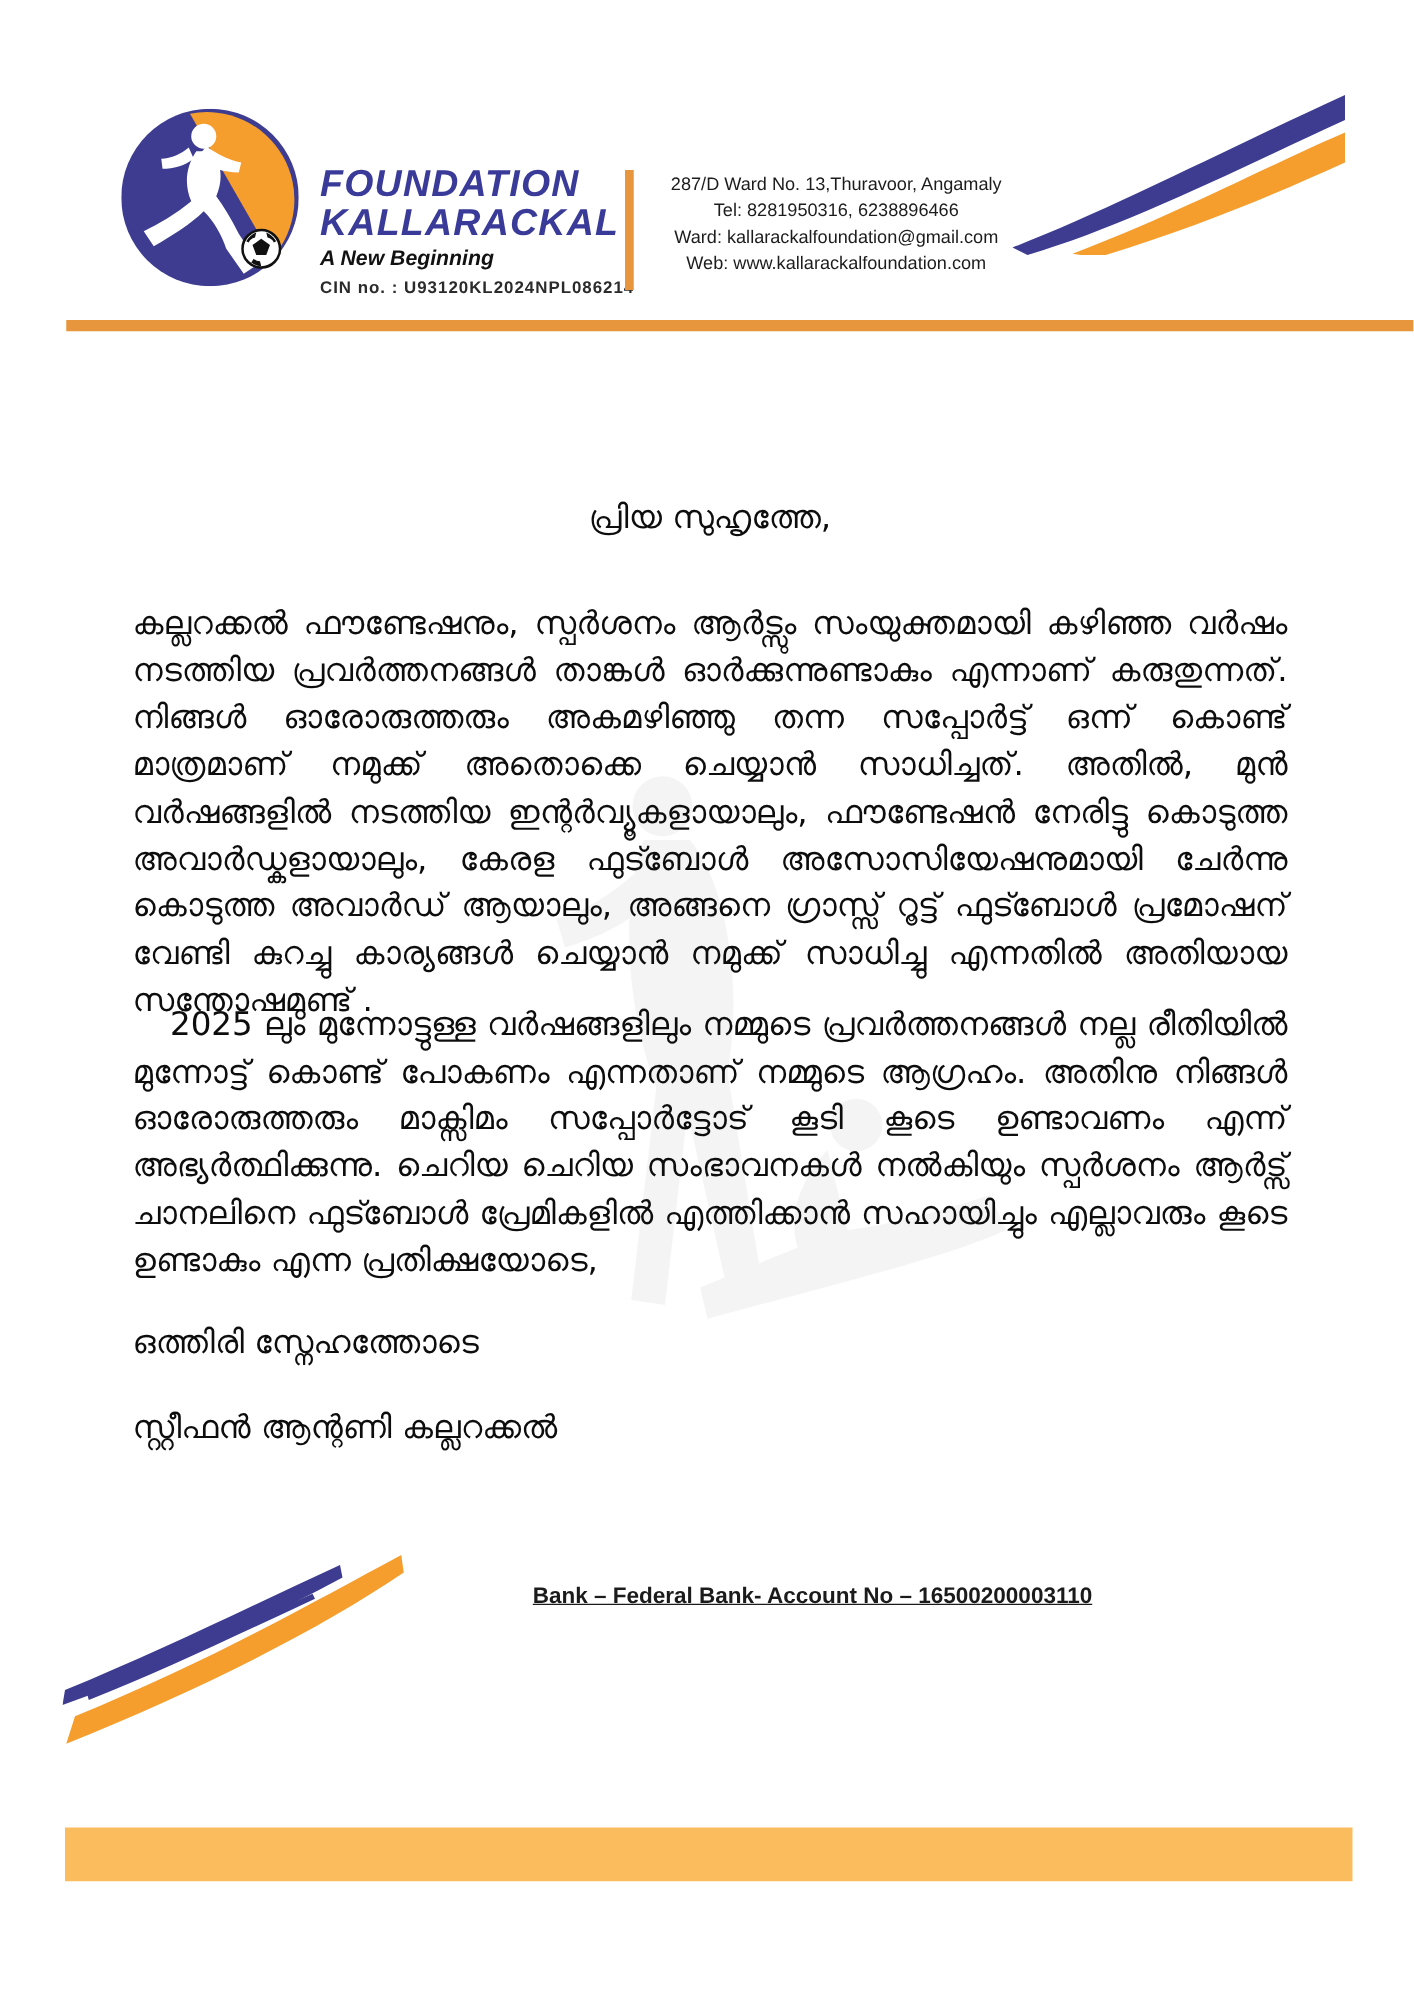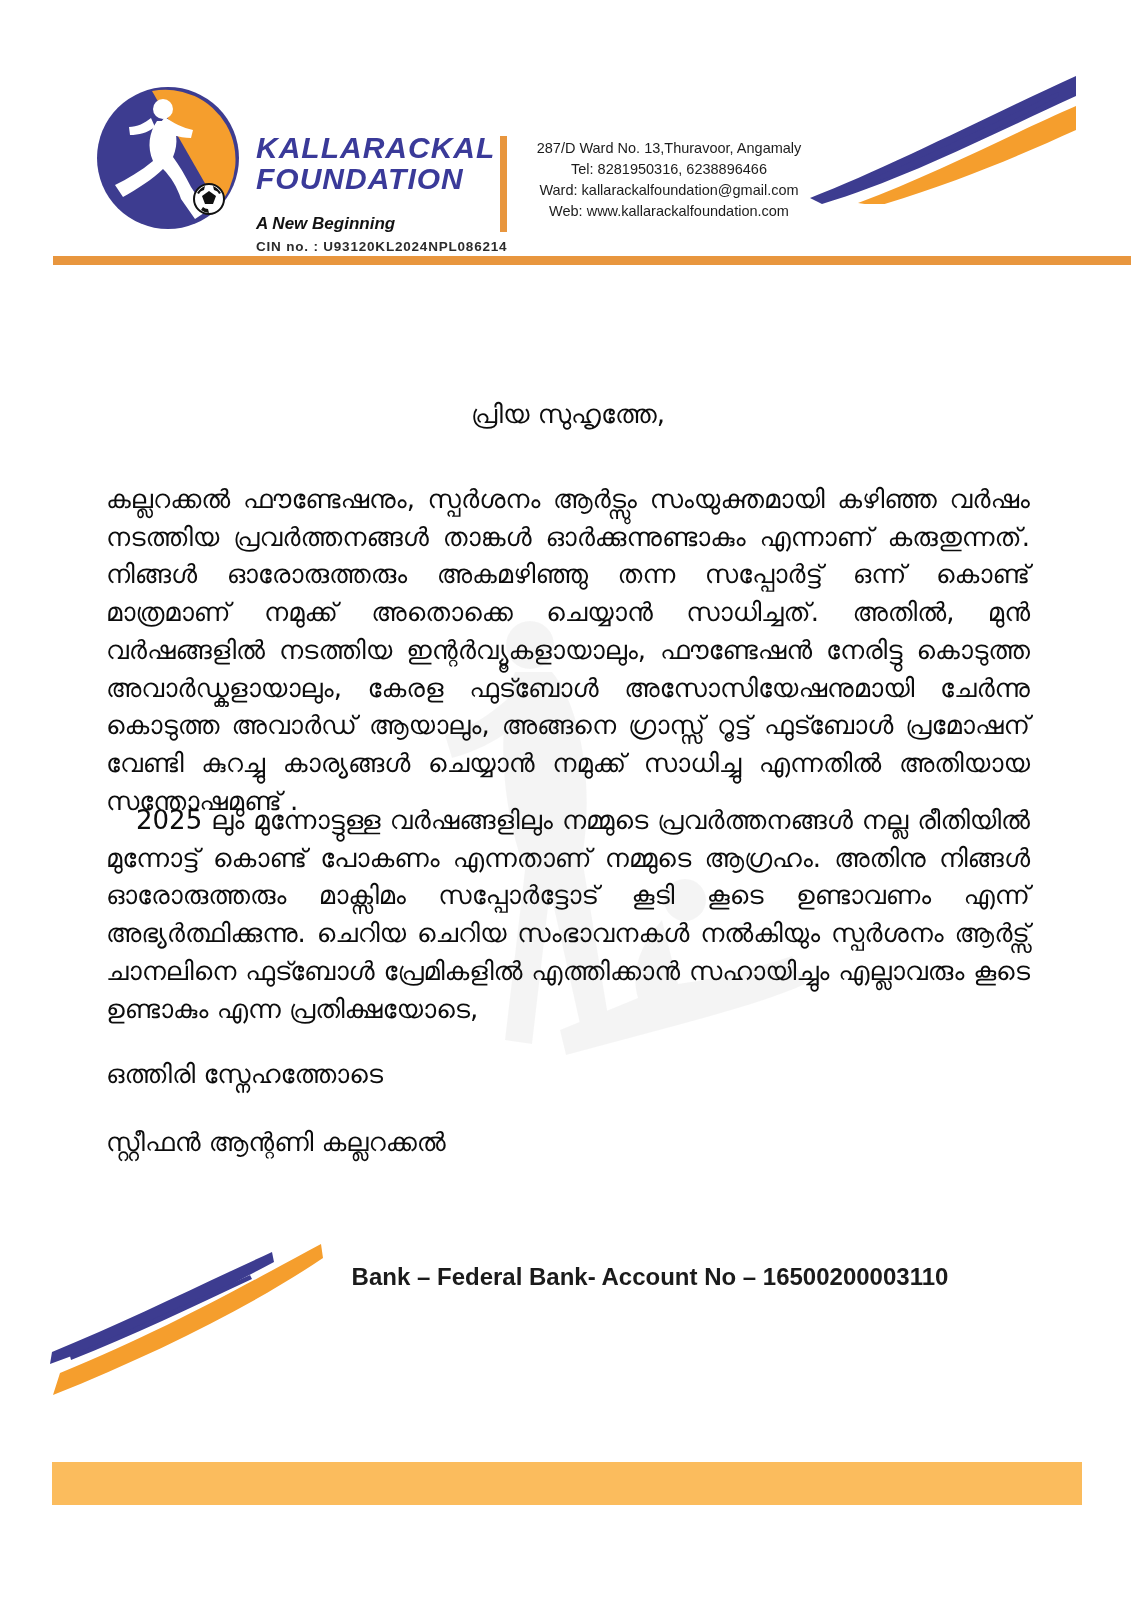--- a/index.html
+++ b/index.html
@@ -17,21 +17,21 @@
   .brand{position:absolute;left:256px;top:132px;width:250px;}
   .brand-line{
     font-family:"Liberation Sans", sans-serif;
     font-weight:700;font-style:italic;
     font-size:30px;line-height:31px;letter-spacing:1px;
     color:#3A3A99;white-space:nowrap;
   }
   .tagline{
     font-family:"Liberation Sans", sans-serif;
     font-weight:700;font-style:italic;
-    font-size:17px;color:#121212;margin-top:20px;white-space:nowrap;
+    font-size:17px;color:#121212;margin-top:3px;white-space:nowrap;
   }
   .cin{
     font-family:"Liberation Sans", sans-serif;
     font-weight:700;font-size:13.5px;letter-spacing:0.8px;
     color:#2b2b2b;margin-top:5px;white-space:nowrap;
   }
   .v-sep{position:absolute;left:500px;top:136px;width:7px;height:96px;background:#E8963E;}
   .contact{
     position:absolute;left:519px;top:138px;width:300px;
     font-family:"Liberation Sans", sans-serif;
@@ -48,21 +48,21 @@
   .salutation{top:396px;text-align:center;}
   .para1{top:481px;}
   .para2{top:802px;text-indent:30px;}
   .closing{top:1056px;text-align:left;}
   .signature{top:1124px;text-align:left;}
   
   .bank{
     position:absolute;left:180px;top:1256px;width:940px;
     text-align:center;
     font-family:"Liberation Sans", sans-serif;
-    font-weight:700;font-size:24px;line-height:41px;color:#1b1b1b;
+    font-weight:700;font-size:18px;line-height:41px;color:#1b1b1b;text-decoration:underline;
   }
   
   .swoosh-bl{position:absolute;left:50px;top:1240px;width:275px;height:160px;}
   .bottom-bar{position:absolute;left:52px;top:1462px;width:1030px;height:43px;background:#FBBC5D;}
   
   .watermark{position:absolute;left:230px;top:600px;width:600px;height:470px;opacity:0.05;}
 </style>
 </head>
 <body>
 
@@ -80,22 +80,22 @@
 
       <circle cx="112" cy="112" r="15" fill="#ffffff" stroke="#111111" stroke-width="2"></circle>
       <polygon points="112,104 119,109 116,117 108,117 105,109" fill="#111111"></polygon>
       <path d="M100,106 q3,-5 8,-7 l-1,4 q-4,1 -5,4 z" fill="#111111"></path>
       <path d="M124,106 q-3,-5 -8,-7 l1,4 q4,1 5,4 z" fill="#111111"></path>
       <path d="M104,123 q4,3 8,3 l-1,-4 q-3,0 -5,-2 z" fill="#111111"></path>
     </svg>
   </div>
 
   <div class="brand">
+    <div class="brand-line">FOUNDATION</div>
     <div class="brand-line">KALLARACKAL</div>
-    <div class="brand-line">FOUNDATION</div>
     <div class="tagline">A New Beginning</div>
     <div class="cin">CIN no. : U93120KL2024NPL086214</div>
   </div>
 
   <div class="v-sep"></div>
 
   <div class="contact">
     <div>287/D Ward No. 13,Thuravoor, Angamaly</div>
     <div>Tel: 8281950316, 6238896466</div>
     <div>Ward: kallarackalfoundation@gmail.com</div>

